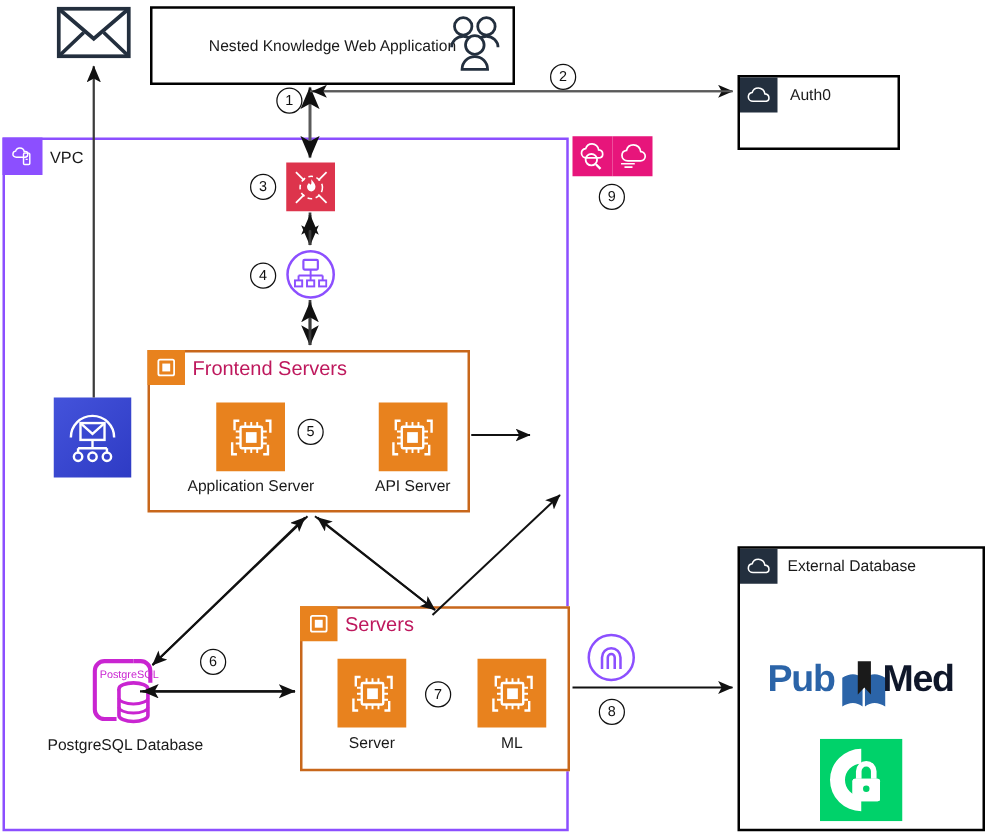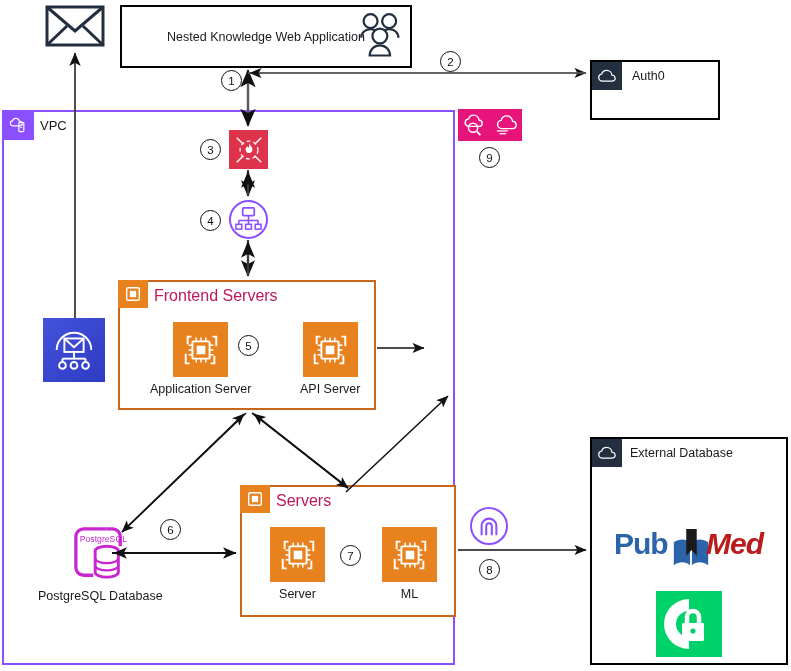--- a/index.html
+++ b/index.html
@@ -29,21 +29,21 @@
   .node{position:absolute;display:flex;flex-direction:column;align-items:center;}
   .node-label{font-size:12.5px;margin-top:5px;white-space:nowrap;color:#1a1a1a;text-align:left;}
   .sq{display:flex;align-items:center;justify-content:center;}
 
   .num{position:absolute;width:21px;height:21px;border:1.4px solid #111;border-radius:50%;
        background:#fff;display:flex;align-items:center;justify-content:center;
        font-size:11.5px;color:#111;box-sizing:border-box;}
 
   .pm-logo{font-weight:bold;font-size:30px;letter-spacing:-1px;color:#2B64A8;
            display:flex;align-items:flex-end;line-height:1;}
-  .pm-med{color:#b91c1c;font-style:italic;}
+  .pm-med{color:#0f172a;}
 </style>
 </head>
 <body>
 
 <div id="stage">
 
   <div class="vpc" style="left:2px;top:110px;width:453px;height:555px;">
     <div class="vpc-badge">
       <svg width="22" height="20" viewBox="0 0 24 24">
         <path d="M6 13c-2 0-3.2-1.4-3.2-3 0-1.5 1.1-2.8 2.6-2.9C5.8 5.3 7.4 4 9.4 4c2.2 0 4 1.6 4.2 3.7.3-.1.6-.2 1-.2 1.4 0 2.5 1.1 2.5 2.5S16 13 14.6 13H6z" fill="none" stroke="#fff" stroke-width="1.4"></path>

